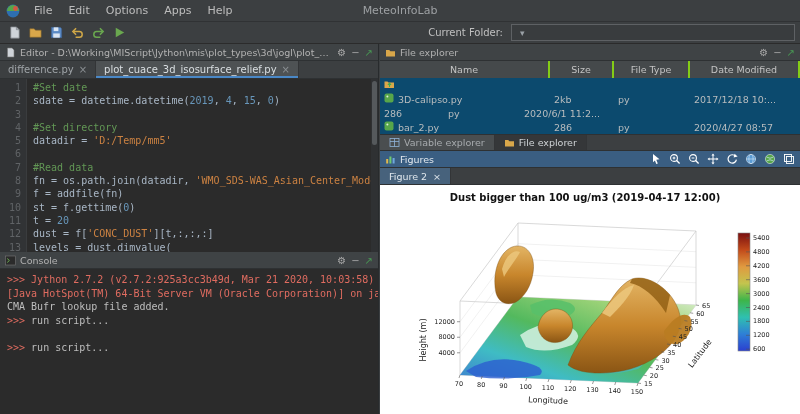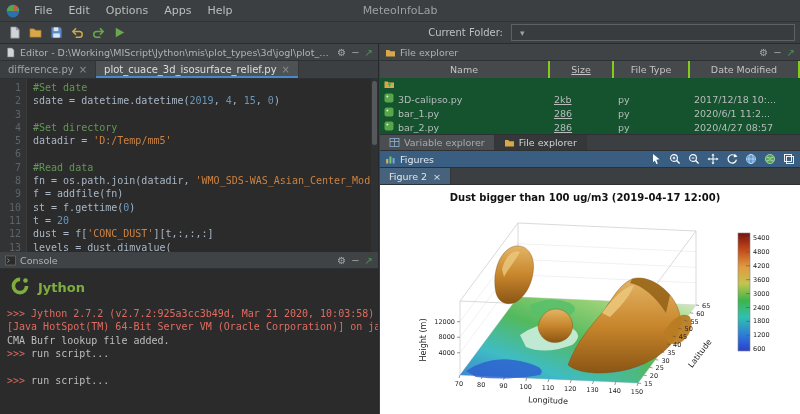--- a/index.html
+++ b/index.html
@@ -46,24 +46,24 @@
   .console-body{position:absolute;top:17px;left:0;right:0;bottom:0;background:#2b2b2b;font-family:"DejaVu Sans Mono",monospace;font-size:10px;line-height:13.5px;padding:4px 7px;overflow:hidden;}
   .jy-row{display:flex;align-items:center;gap:7px;margin:2px 0 6px 2px;}
   .jy-name{font-family:"DejaVu Sans",sans-serif;font-weight:bold;font-size:13px;color:#7fae3f;}
   .k-red{color:#e06c60;} .k-plain{color:#bdbdbd;}
   .cline{white-space:pre;}
 
   
   .right-col{position:absolute;top:44px;left:380px;right:0;bottom:0;display:flex;flex-direction:column;}
   .fe-table-head{height:17px;background:#45494b;display:flex;align-items:center;font-size:9.5px;color:#c3c3c3;}
   .fe-table-head .cell{border-right:2px solid #84cc16;text-align:center;height:100%;display:flex;align-items:center;justify-content:center;}
-  .fe-rows{height:56px;background:#14532d;overflow:hidden;}
+  .fe-rows{height:56px;background:#0c4a6e;overflow:hidden;}
   .fe-row{height:14px;display:flex;align-items:center;font-size:9.5px;color:#b8bcbe;}
   .fe-row .cell{padding-left:4px;white-space:nowrap;overflow:hidden;display:flex;align-items:center;gap:4px;height:100%;}
-  .fec0{width:170px;} .fec1{width:64px;text-decoration:underline;} .fec2{width:76px;} .fec3{flex:1;}
+  .fec0{width:170px;} .fec1{width:64px;} .fec2{width:76px;} .fec3{flex:1;}
   .exp-tabs{height:17px;background:#3c3f41;border-top:1px solid #2e3133;border-bottom:1px solid #2e3133;display:flex;align-items:stretch;}
   .exp-tab{display:flex;align-items:center;gap:4px;padding:0 9px;font-size:9.5px;color:#a7abae;background:#4a4e50;border-right:1px solid #333537;}
   .exp-tab.active{background:#353739;color:#cfd3d6;}
   .fig-tools{display:flex;align-items:center;gap:6px;margin-left:auto;}
   .fig-tools .tool{width:13px;height:13px;display:inline-flex;align-items:center;justify-content:center;}
   .fig-tools svg{width:12px;height:12px;}
   .fig-tabbar{height:17px;background:#3c3f41;border-bottom:1px solid #2e3133;display:flex;}
   .fig-tab{display:flex;align-items:center;gap:6px;padding:0 9px;font-size:9.5px;background:#47627c;color:#dfe6ec;border-right:1px solid #333537;}
   .chart-area{flex:1;background:#ffffff;position:relative;}
   .chart-area svg{position:absolute;inset:0;width:100%;height:100%;}
@@ -185,29 +185,20 @@
           </svg>
       </span>
       <span class="ph-title">Console</span>
       <span class="ph-controls">
         <span>⚙</span>
         <span>−</span>
         <span class="green">↗</span>
       </span>
     </div>
     <div class="console-body">
-      <div class="jy-row">
-        <span>
-          <svg width="22" height="22" viewBox="0 0 22 22">
-              <circle cx="11" cy="11" r="6.6" fill="none" stroke="#7fae3f" stroke-width="3.6" stroke-dasharray="31 11"></circle>
-              <circle cx="16.5" cy="5.5" r="2.3" fill="#7fae3f"></circle>
-            </svg>
-        </span>
-        <span class="jy-name">Jython</span>
-      </div>
       <div id="console-lines">
           <div class="cline"><span class="k-red">&gt;&gt;&gt; </span><span class="k-red">Jython 2.7.2 (v2.7.2:925a3cc3b49d, Mar 21 2020, 10:03:58)</span></div>
           <div class="cline"><span class="k-red">[Java HotSpot(TM) 64-Bit Server VM (Oracle Corporation)] on java11.0.1</span></div>
           <div class="cline"><span class="k-plain">CMA Bufr lookup file added.</span></div>
           <div class="cline"><span class="k-red">&gt;&gt;&gt; </span><span class="k-plain">run script...</span></div>
           <div class="cline">&nbsp;</div>
           <div class="cline"><span class="k-red">&gt;&gt;&gt; </span><span class="k-plain">run script...</span></div>
         </div>
     </div>
   </div>
@@ -254,27 +245,20 @@
               <rect x="0.5" y="0.5" width="9" height="9" rx="2" fill="#57a64a"></rect>
               <circle cx="3.4" cy="3.4" r="1" fill="#dff0dc"></circle>
             </svg></span>
           <span>3D-calipso.py</span>
         </div>
         <div class="cell fec1">2kb</div>
         <div class="cell fec2">py</div>
         <div class="cell fec3">2017/12/18 10:...</div>
       </div>
       <div class="fe-row">
-        <div class="cell fec0">
-          <span><svg width="10" height="10" viewBox="0 0 10 10">
-              <rect x="0.5" y="0.5" width="9" height="9" rx="2" fill="#57a64a"></rect>
-              <circle cx="3.4" cy="3.4" r="1" fill="#dff0dc"></circle>
-            </svg></span>
-          <span>bar_1.py</span>
-        </div>
         <div class="cell fec1">286</div>
         <div class="cell fec2">py</div>
         <div class="cell fec3">2020/6/1 11:2...</div>
       </div>
       <div class="fe-row">
         <div class="cell fec0">
           <span><svg width="10" height="10" viewBox="0 0 10 10">
               <rect x="0.5" y="0.5" width="9" height="9" rx="2" fill="#57a64a"></rect>
               <circle cx="3.4" cy="3.4" r="1" fill="#dff0dc"></circle>
             </svg></span>

